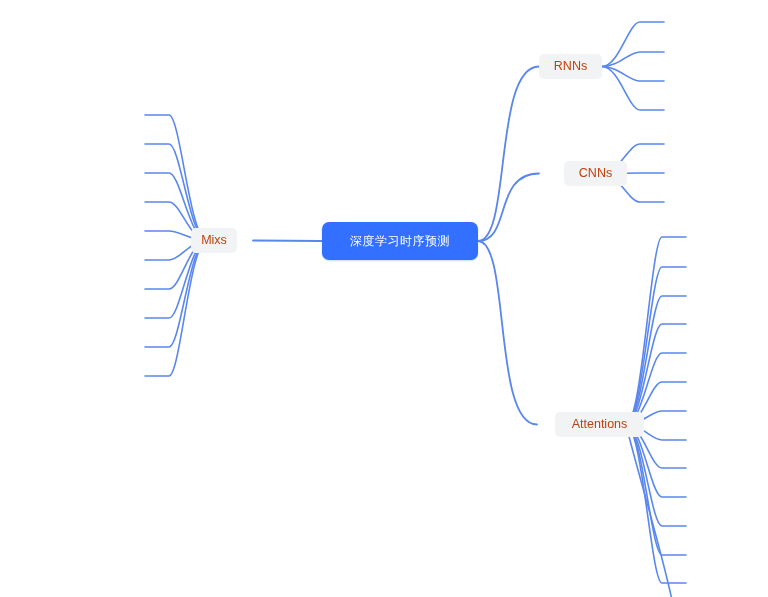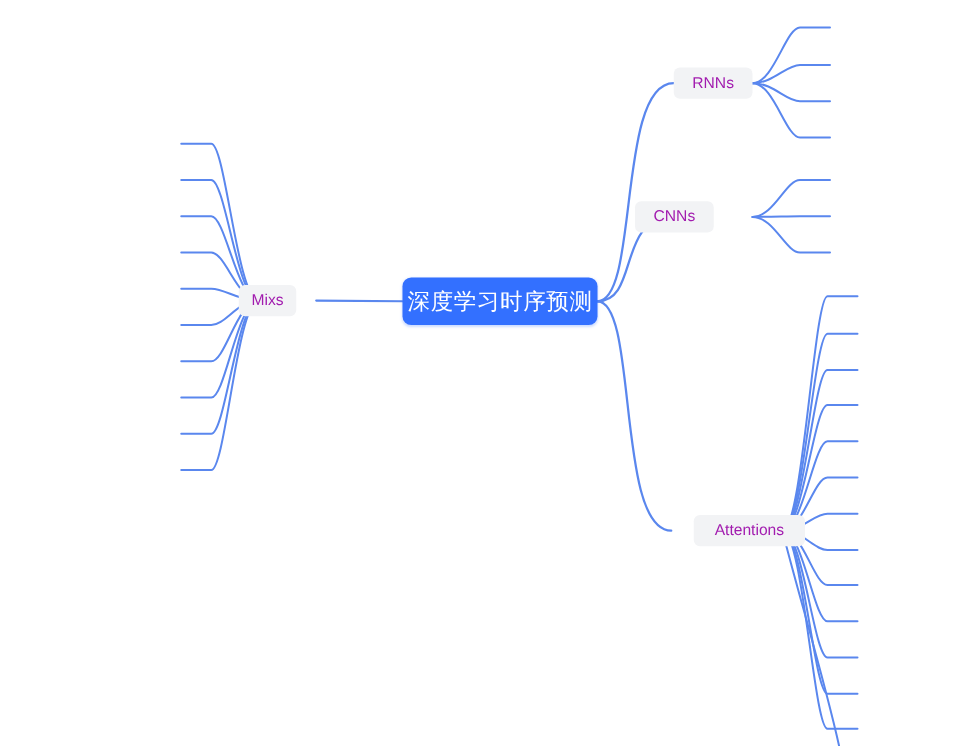--- a/index.html
+++ b/index.html
@@ -30,33 +30,33 @@
   .node {
     position: absolute;
     box-sizing: border-box;
     white-space: nowrap;
   }
   
   .root-node {
     background: #3370ff;
     color: #ffffff;
     border-radius: 7px;
-    font-size: 18px;
+    font-size: 12px;
     line-height: 1;
     padding: 11px 16px 12px 16px;
     letter-spacing: 0.5px;
     display: flex;
     align-items: center;
     justify-content: center;
     box-shadow: 0 1px 2px rgba(51,112,255,0.25);
   }
   
   .branch-node {
     background: #f2f3f5;
-    color: #a21caf;
+    color: #c2410c;
     border-radius: 5px;
     font-size: 12.5px;
     line-height: 1;
     padding: 7px 10px 8px 10px;
     display: flex;
     align-items: center;
     justify-content: center;
   }
 </style>
 </head>
@@ -102,17 +102,17 @@
         <path d="M626,424.5 C642.2,424.5 651.2,583 662,583 L686,583"></path>
         <path d="M626,425 C640,480 660,545 672,600" stroke-width="1.6"></path>
       </g>
   </svg>
 
   <div class="node root-node" style="left: 322px; top: 222px; width: 156px; height: 38px;">深度学习时序预测</div>
 
   <div id="nodes-layer">
       <div class="node branch-node" style="left: 191px; top: 228px; width: 46px; height: 25px;">Mixs</div>
       <div class="node branch-node" style="left: 539px; top: 54px; width: 63px; height: 25px;">RNNs</div>
-      <div class="node branch-node" style="left: 508px; top: 161px; width: 63px; height: 25px;">CNNs</div>
+      <div class="node branch-node" style="left: 564px; top: 161px; width: 63px; height: 25px;">CNNs</div>
       <div class="node branch-node" style="left: 555px; top: 412px; width: 89px; height: 25px;">Attentions</div>
     </div>
 
 </div>
 
 </body></html>

